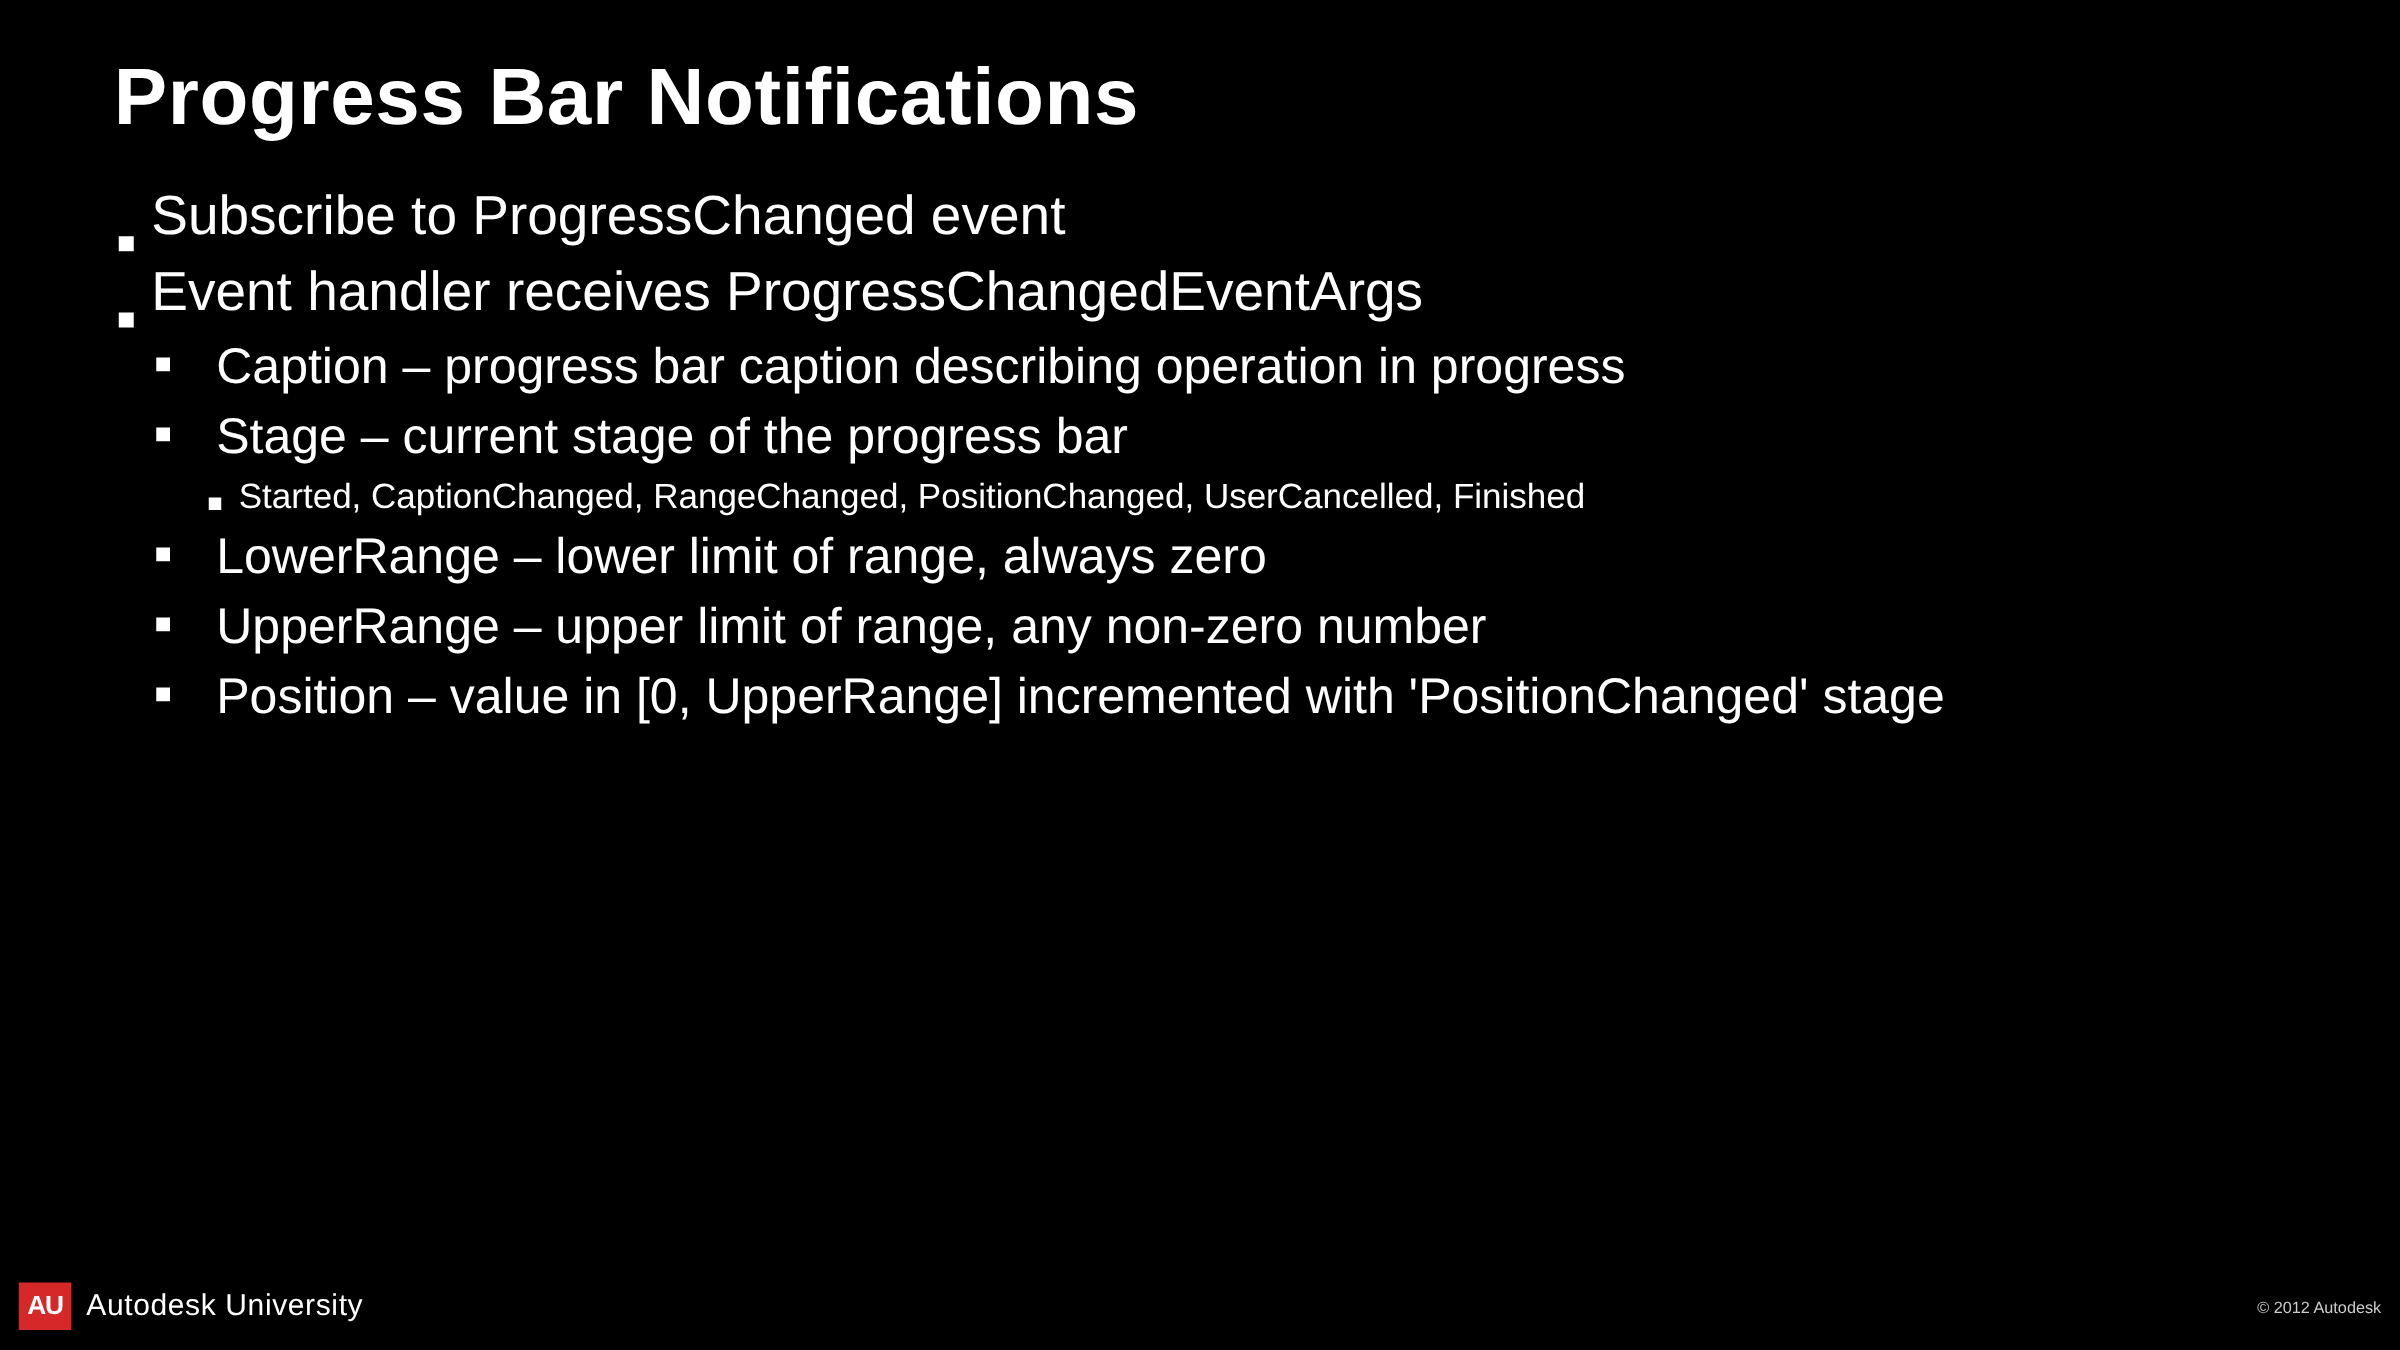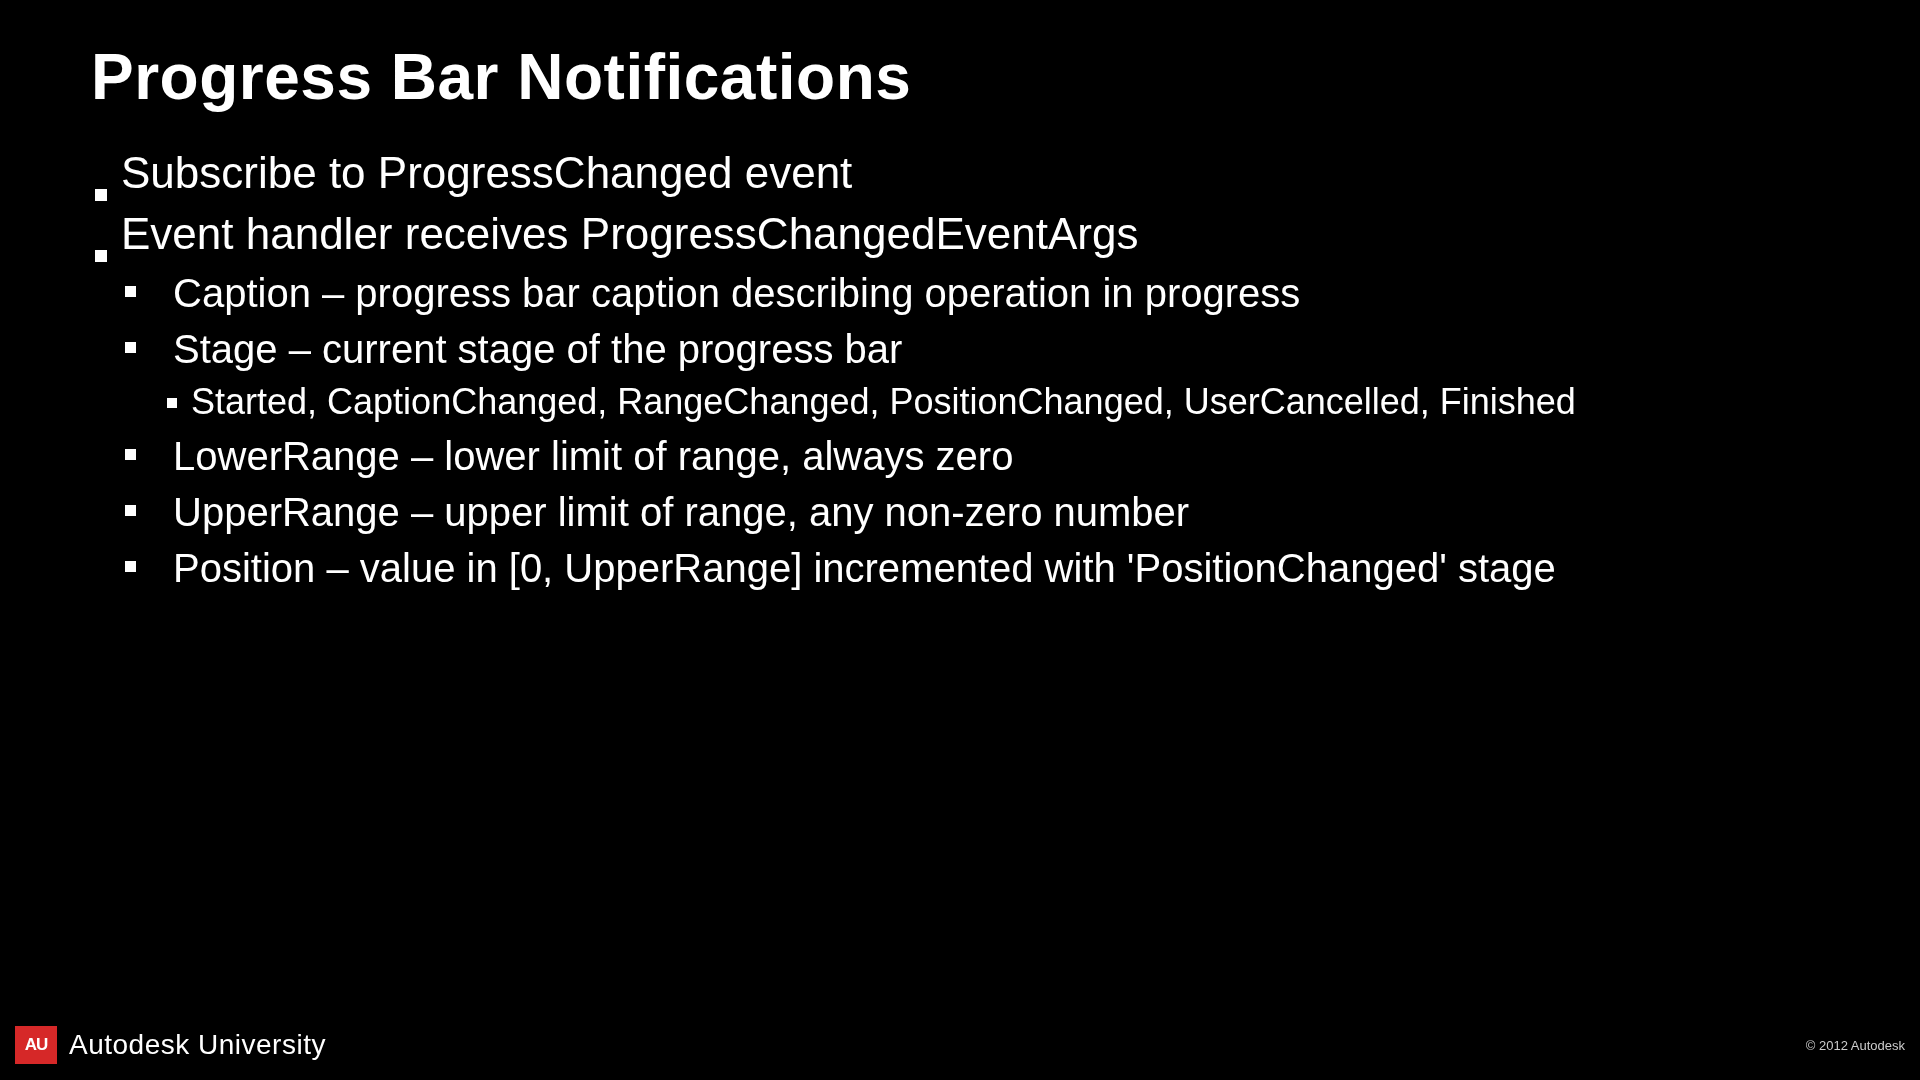--- a/index.html
+++ b/index.html
@@ -69,21 +69,21 @@
     }
     .bullet-l3 .marker {
       width: 10px;
       height: 10px;
       background: #ffffff;
       margin-top: 20px;
       margin-right: 14px;
       flex-shrink: 0;
     }
     .bullet-l3 .text {
-      font-size: 36px;
+      font-size: 28px;
       line-height: 1.35;
       max-width: 1650px;
     }
     .footer {
       position: absolute;
       bottom: 0;
       left: 0;
       right: 0;
       height: 55px;
       display: flex;
@@ -97,26 +97,26 @@
       gap: 12px;
     }
     .au-badge {
       width: 42px;
       height: 38px;
       background: #d62828;
       color: #ffffff;
       display: flex;
       align-items: center;
       justify-content: center;
-      font-size: 17px;
+      font-size: 21px;
       font-weight: bold;
       letter-spacing: -1px;
     }
     .university-text {
-      font-size: 28px;
+      font-size: 24px;
       font-weight: 300;
       letter-spacing: 0.5px;
     }
     .copyright {
       font-size: 13px;
       color: #cccccc;
     }
   </style>
 </head>
 <body>

